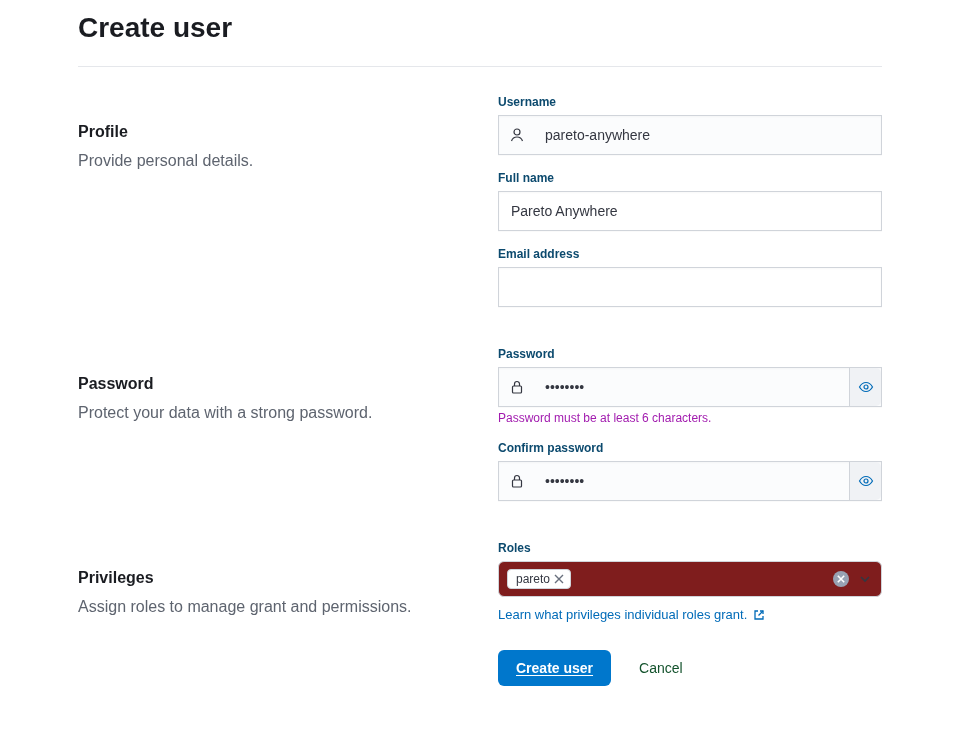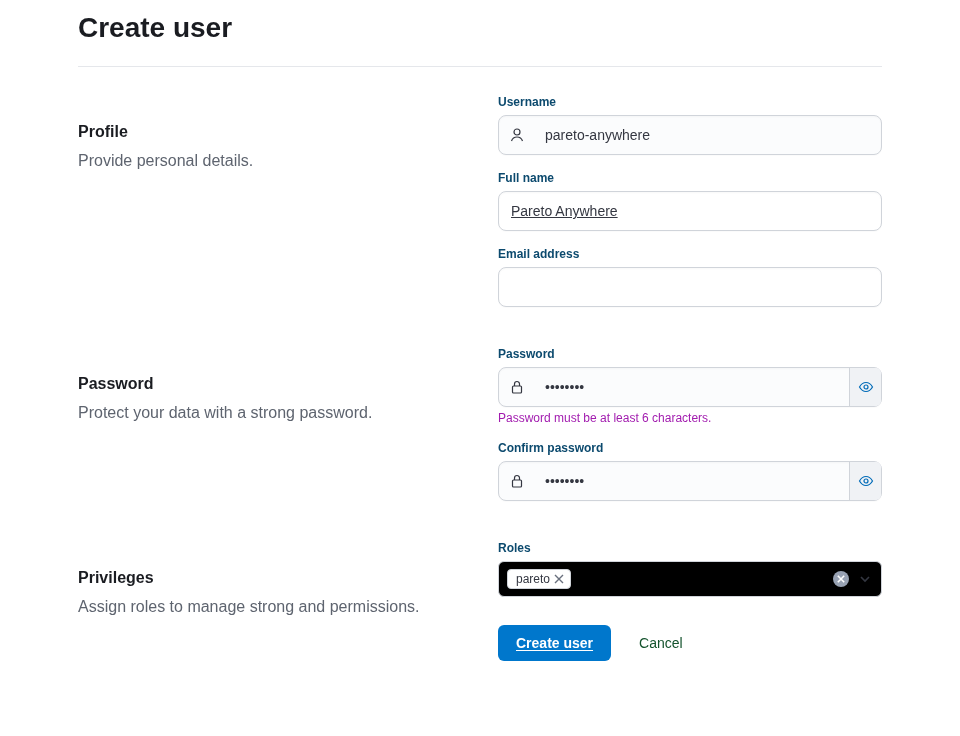--- a/index.html
+++ b/index.html
@@ -61,21 +61,21 @@
       font-weight: 600;
       color: #0c4a6e;
       margin-bottom: 6px;
     }
     .input-wrap {
       position: relative;
       display: flex;
       align-items: stretch;
       background: #fbfcfd;
       border: 1px solid #d0d4da;
-      border-radius: 8px;
+      border-radius: 0;
       box-shadow: 0 1px 2px rgba(0,0,0,0.03) inset, 0 1px 1px rgba(0,0,0,0.02);
       height: 40px;
       justify-content: center;
     }
     .input-wrap.plain {
       background: #fff;
     }
     .input-icon {
       display: flex;
       align-items: center;
@@ -87,41 +87,40 @@
       flex: 1;
       border: none;
       background: transparent;
       font-size: 14px;
       color: #343741;
       outline: none;
       padding: 0 10px;
     }
     .input-field.no-icon {
       padding-left: 12px;
-      text-decoration: underline;
     }
     .input-append {
       display: flex;
       align-items: center;
       justify-content: center;
       width: 32px;
       border-left: 1px solid #d0d4da;
       background: #f0f2f5;
       border-top-right-radius: 5px;
       border-bottom-right-radius: 5px;
       cursor: pointer;
       color: #006bb8;
     }
     .help-text {
       font-size: 12px;
       color: #a21caf;
       margin-top: 4px;
     }
     .combo-wrap {
-      background: #000000;
+      background: #7f1d1d;
       border: 1px solid #d0d4da;
       border-radius: 6px;
       height: 36px;
       display: flex;
       align-items: center;
       padding: 0 6px 0 8px;
       gap: 6px;
     }
     .combo-chip {
       display: inline-flex;
@@ -280,21 +279,21 @@
             </span>
           </span>
         </div>
       </div>
     </div>
   </div>
 
   <div class="section" style="margin-bottom:0">
     <div class="section-left">
       <div class="section-title">Privileges</div>
-      <div class="section-desc">Assign roles to manage strong and permissions.</div>
+      <div class="section-desc">Assign roles to manage grant and permissions.</div>
     </div>
     <div class="section-right">
       <div class="form-row">
         <label class="form-label">Roles</label>
         <div class="combo-wrap">
           <span class="combo-chip">
             <span>pareto</span>
             <span class="chip-x">
               <span>
                 <svg width="10" height="10" viewBox="0 0 10 10" stroke="currentColor" stroke-width="1.4">
@@ -312,20 +311,30 @@
             </span>
           </span>
           <span class="combo-caret">
             <span>
               <svg width="12" height="12" viewBox="0 0 12 12" fill="none" stroke="currentColor" stroke-width="1.6">
                   <path d="M2 4l4 4 4-4"></path>
                 </svg>
             </span>
           </span>
         </div>
+        <div class="link-row">
+          <a>Learn what privileges individual roles grant.</a>
+          <span class="popout">
+            <svg width="12" height="12" viewBox="0 0 12 12" fill="none" stroke="currentColor" stroke-width="1.3">
+              <path d="M5 2H2v8h8V7"></path>
+                <path d="M7 2h3v3"></path>
+                <path d="M10 2L5.5 6.5"></path>
+            </svg>
+          </span>
+        </div>
       </div>
 
       <div class="actions">
         <button class="btn-primary">Create user</button>
         <button class="btn-link">Cancel</button>
       </div>
     </div>
   </div>
 </div>
 

